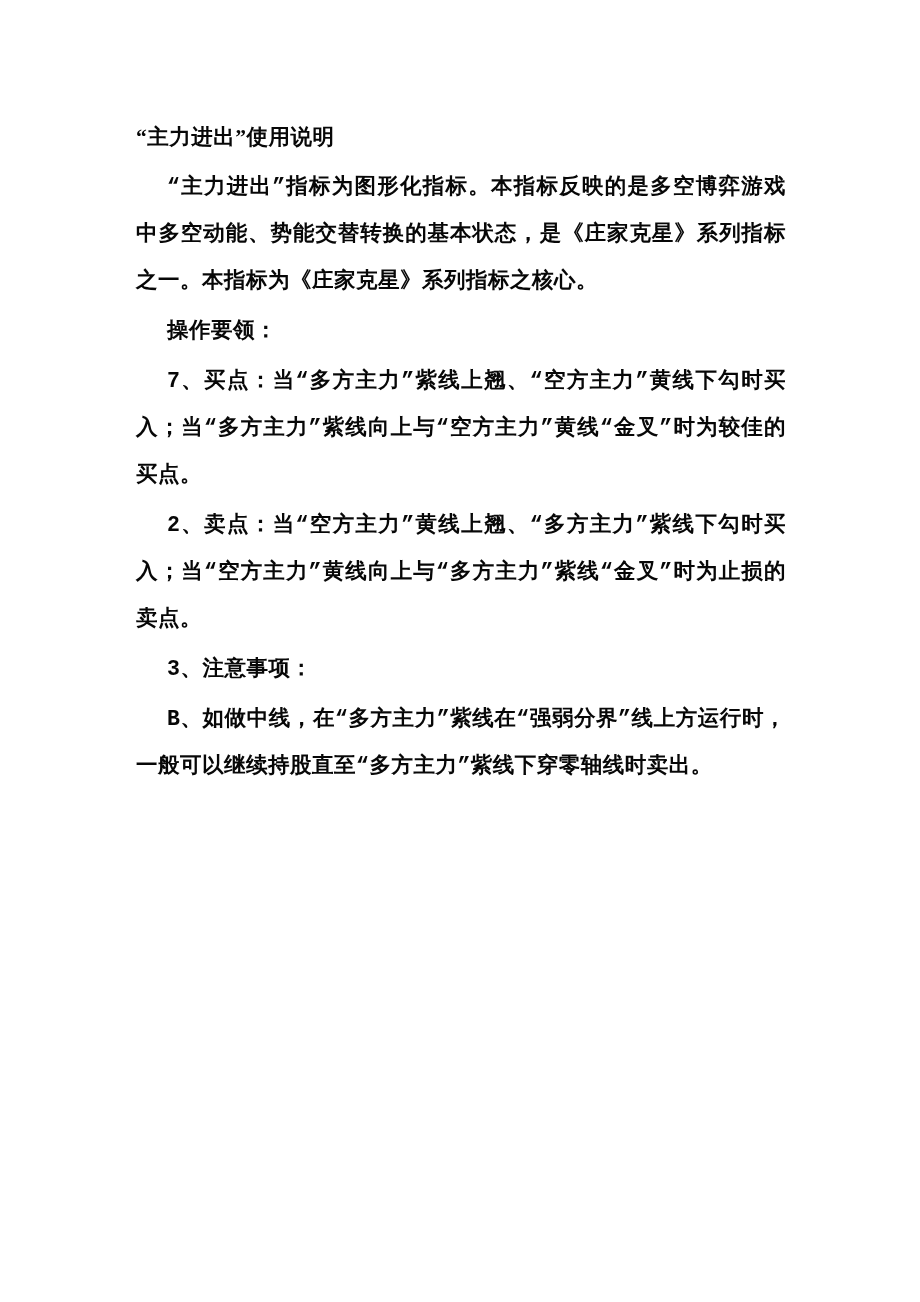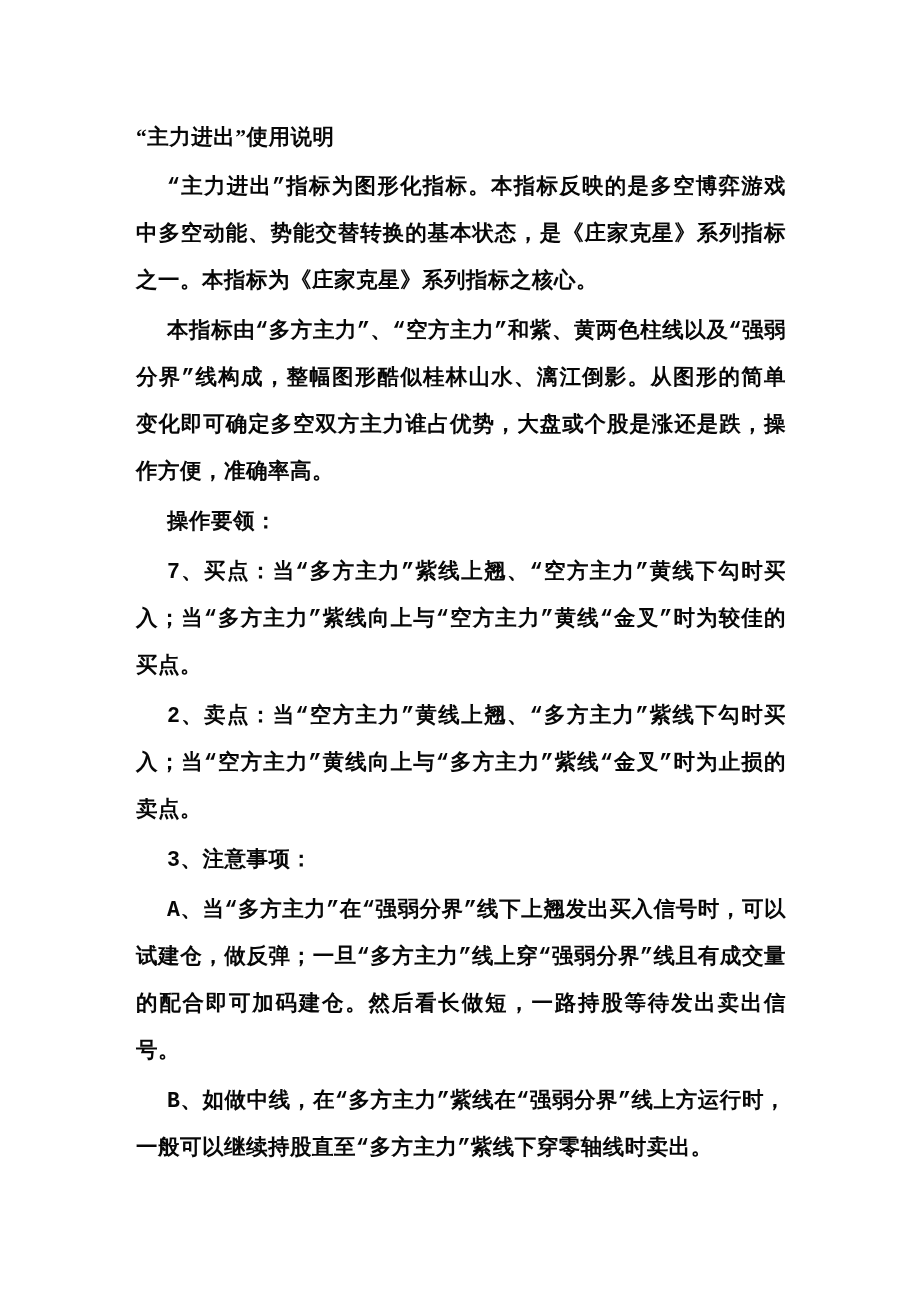--- a/index.html
+++ b/index.html
@@ -47,22 +47,20 @@
   }
 </style>
 </head>
 <body>
 
 <div class="page">
   <div class="content">
     <p class="doc-title">“主力进出”使用说明</p>
     <div>
         <p class="para">“主力进出”指标为图形化指标。本指标反映的是多空博弈游戏中多空动能、势能交替转换的基本状态，是《庄家克星》系列指标之一。本指标为《庄家克星》系列指标之核心。</p>
-        <p class="para">本指标由“多方主力”、“空方主力”和紫、黄两色柱线以及“强弱分界”线构成，整幅图形酷似桂林山水、漓江倒影。从图形的简单变化即可确定多空双方主力谁占优势，大盘或个股是涨还是跌，操作方便，准确率高。</p>
         <p class="para">操作要领：</p>
         <p class="para">7、买点：当“多方主力”紫线上翘、“空方主力”黄线下勾时买入；当“多方主力”紫线向上与“空方主力”黄线“金叉”时为较佳的买点。</p>
         <p class="para">2、卖点：当“空方主力”黄线上翘、“多方主力”紫线下勾时买入；当“空方主力”黄线向上与“多方主力”紫线“金叉”时为止损的卖点。</p>
         <p class="para">3、注意事项：</p>
-        <p class="para">A、当“多方主力”在“强弱分界”线下上翘发出买入信号时，可以试建仓，做反弹；一旦“多方主力”线上穿“强弱分界”线且有成交量的配合即可加码建仓。然后看长做短，一路持股等待发出卖出信号。</p>
         <p class="para">B、如做中线，在“多方主力”紫线在“强弱分界”线上方运行时，一般可以继续持股直至“多方主力”紫线下穿零轴线时卖出。</p>
       </div>
   </div>
 </div>
 
 </body></html>

